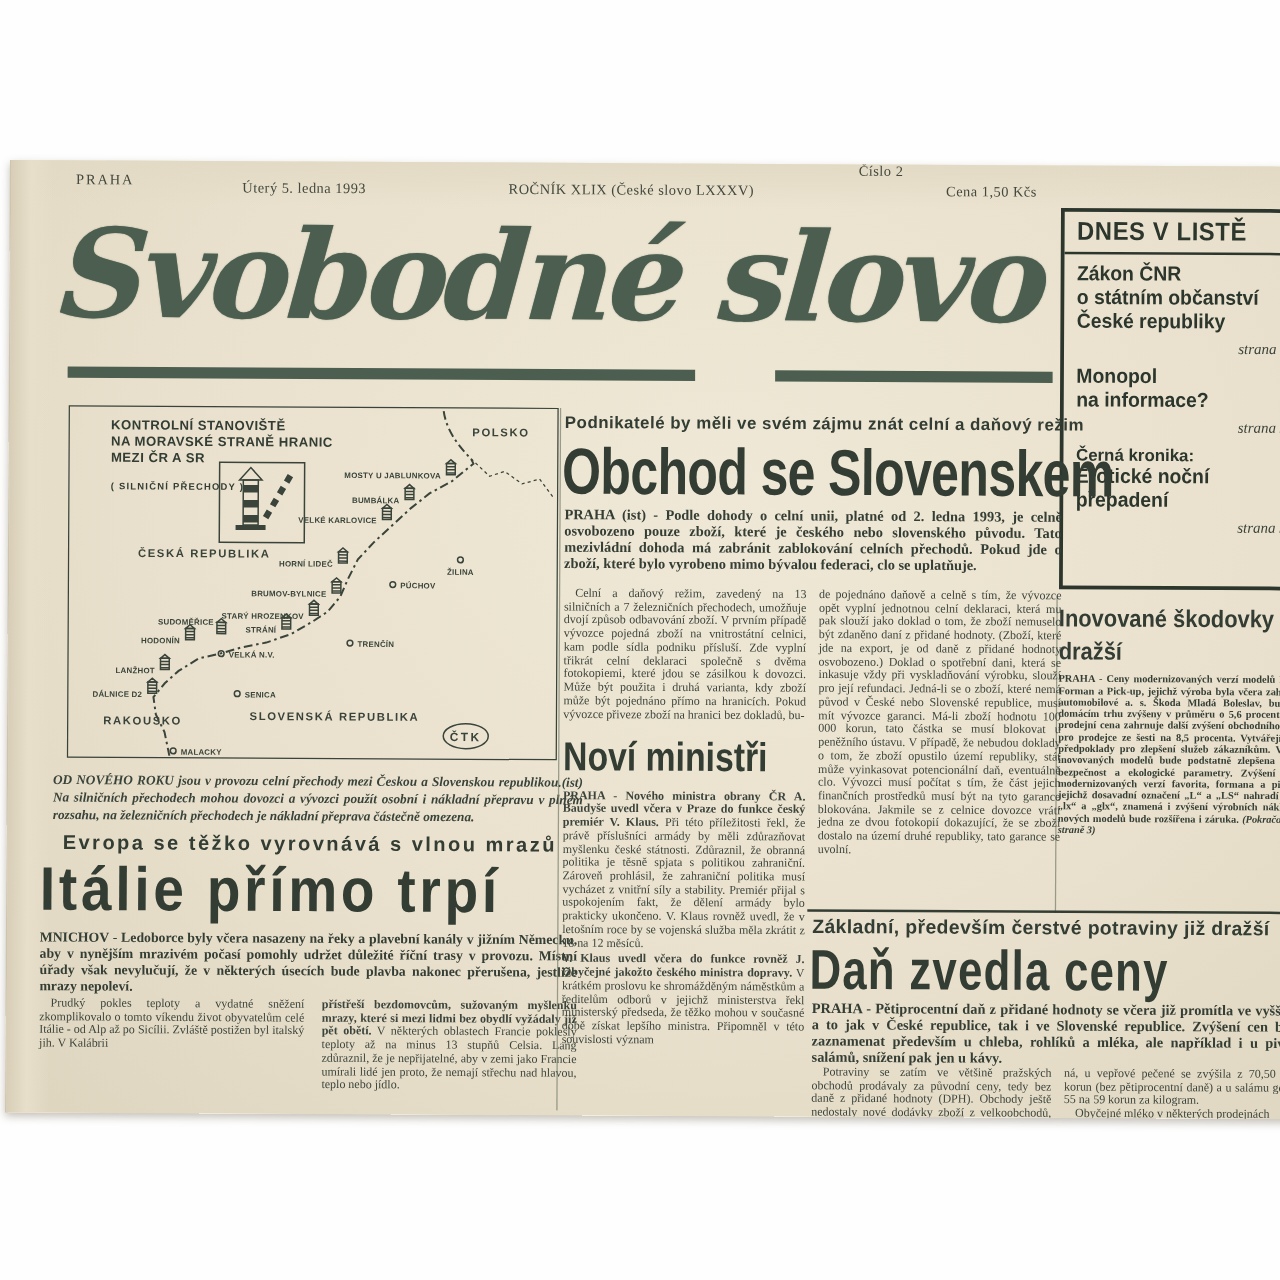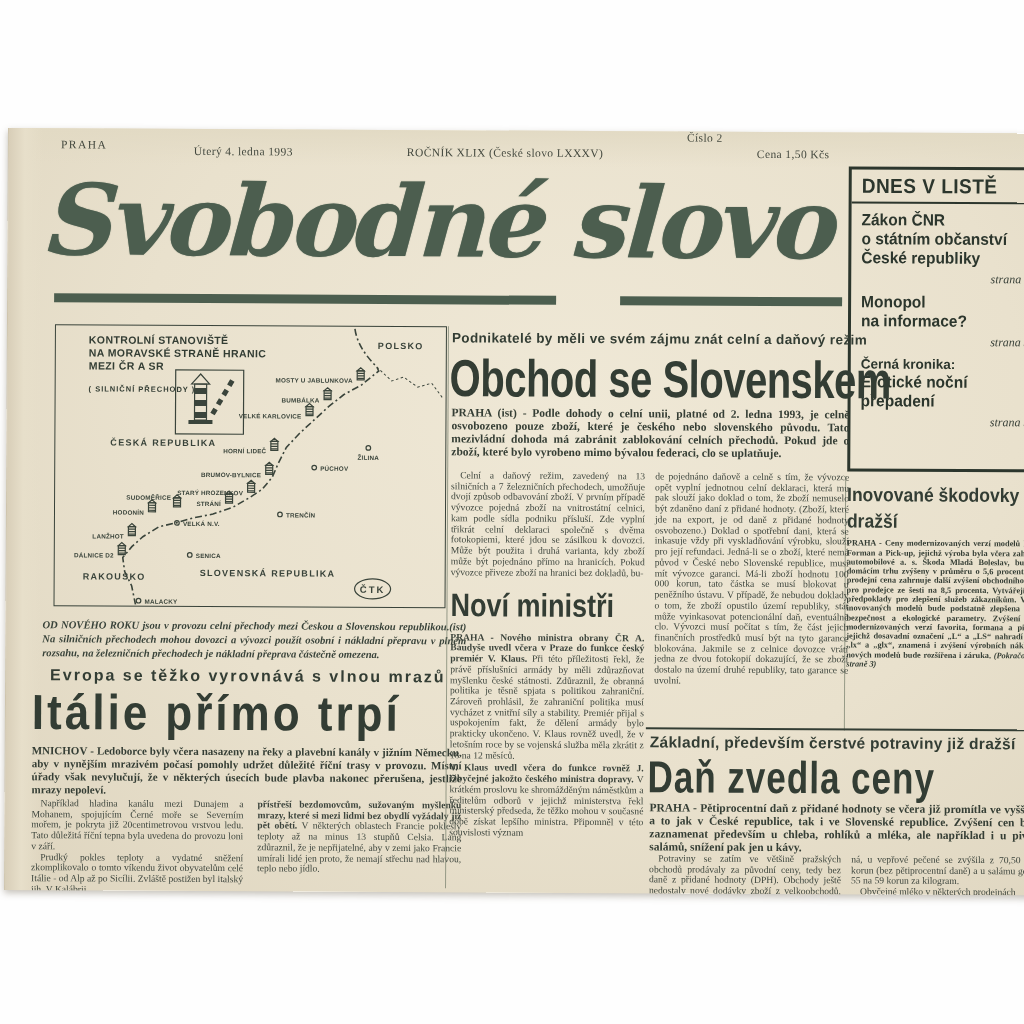--- a/index.html
+++ b/index.html
@@ -55,21 +55,21 @@
   .skodbody{font-size:8.3px;line-height:1.12;text-align:justify;font-weight:bold;color:#353e35;}
   .cont{font-style:italic;font-weight:bold;}
 </style>
 </head>
 <body>
 
 <div class="page">
   <div class="paper">
 
     <div class="abs topline" style="left:52px;top:10px;letter-spacing:1.5px">PRAHA</div>
-    <div class="abs topline" style="left:185px;top:16px">Úterý 4. ledna 1993</div>
+    <div class="abs topline" style="left:185px;top:16px">Úterý 5. ledna 1993</div>
     <div class="abs topline" style="left:398px;top:16px">ROČNÍK XLIX  (České slovo LXXXV)</div>
     <div class="abs topline" style="left:678px;top:0">Číslo 2</div>
     <div class="abs topline" style="left:748px;top:16px">Cena 1,50 Kčs</div>
 
     <div class="abs masthead">Svobodné slovo</div>
     <div class="abs mastbar" style="left:46px;width:502px"></div>
     <div class="abs mastbar" style="left:612px;width:222px"></div>
 
     <div class="abs todaybox sans">
       <div class="today-title">DNES V LISTĚ</div>
@@ -233,21 +233,20 @@
         </svg>
     </div>
 
     <div class="abs caption" style="left:36px;top:490px;width:424px"><span style="float:right">(ist)</span><span>OD NOVÉHO ROKU jsou v provozu celní přechody mezi Českou a Slovenskou republikou. Na silničních přechodech mohou dovozci a vývozci použít osobní i nákladní přepravu v plném rozsahu, na železničních přechodech je nákladní přeprava částečně omezena.</span></div>
 
     <div class="abs kicker" style="left:44px;top:538px;font-size:16px;letter-spacing:2px">Evropa se těžko vyrovnává s vlnou mrazů</div>
     <div class="abs headline" style="left:26px;top:556px;font-size:44px;letter-spacing:3px;transform:scaleY(1.12)">Itálie přímo trpí</div>
     <div class="abs lead" style="left:26px;top:616px;width:430px;font-size:11px;line-height:1.18">MNICHOV - Ledoborce byly včera nasazeny na řeky a plavební kanály v jižním Německu, aby v nynějším mrazivém počasí pomohly udržet důležité říční trasy v provozu. Místní úřady však nevylučují, že v některých úsecích bude plavba nakonec přerušena, jestliže mrazy nepoleví.</div>
     <div class="abs colwrap" style="left:26px;top:670px;width:430px">
       <div class="c-left body" style="width:212px">
-        <p>Například hladina kanálu mezi Dunajem a Mohanem, spojujícím Černé moře se Severním mořem, je pokryta již 20centimetrovou vrstvou ledu. Tato důležitá říční tepna byla uvedena do provozu loni v září.</p>
         <p>Prudký pokles teploty a vydatné sněžení zkomplikovalo o tomto víkendu život obyvatelům celé Itálie - od Alp až po Sicílii. Zvláště postižen byl italský jih. V Kalábrii</p>
       </div>
       <div class="c-right body" style="width:204px">
         <p class="noind"><b>přístřeší bezdomovcům, sužovaným myšlenku mrazy, které si mezi lidmi bez obydlí vyžádaly již pět obětí.</b><span> V některých oblastech Francie poklesly teploty až na minus 13 stupňů Celsia. Lang zdůraznil, že je nepřijatelné, aby v zemi jako Francie umírali lidé jen proto, že nemají střechu nad hlavou, teplo nebo jídlo.</span></p>
       </div>
     </div>
 
     <div class="abs vrule" style="left:440px;top:196px;height:562px"></div>
     <div class="abs vrule" style="left:838px;top:344px;height:254px"></div>
 

